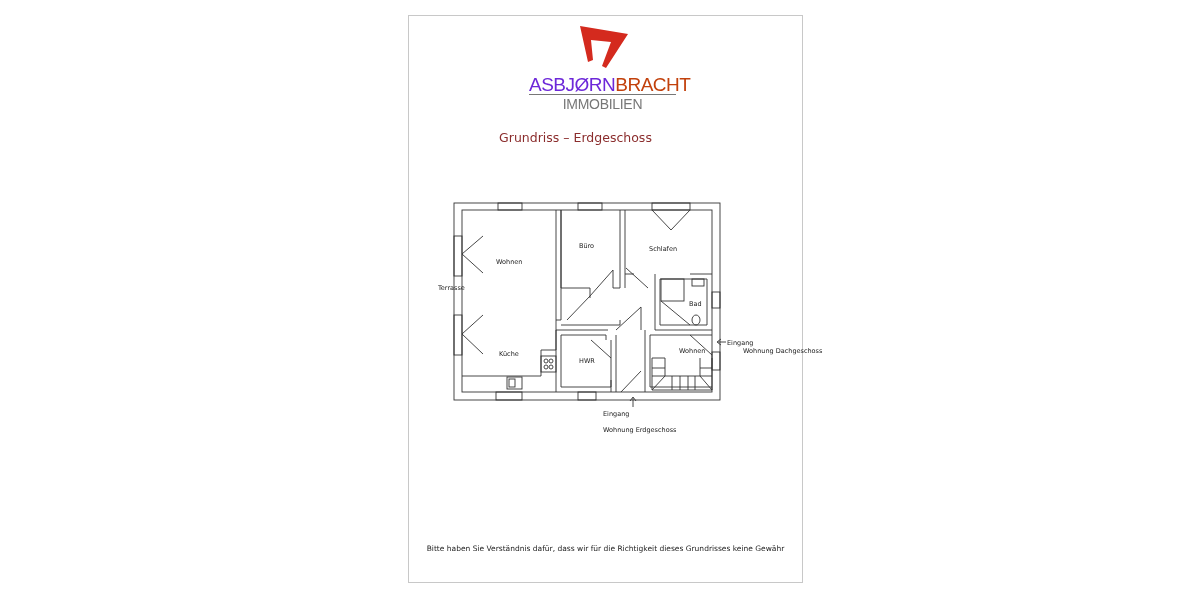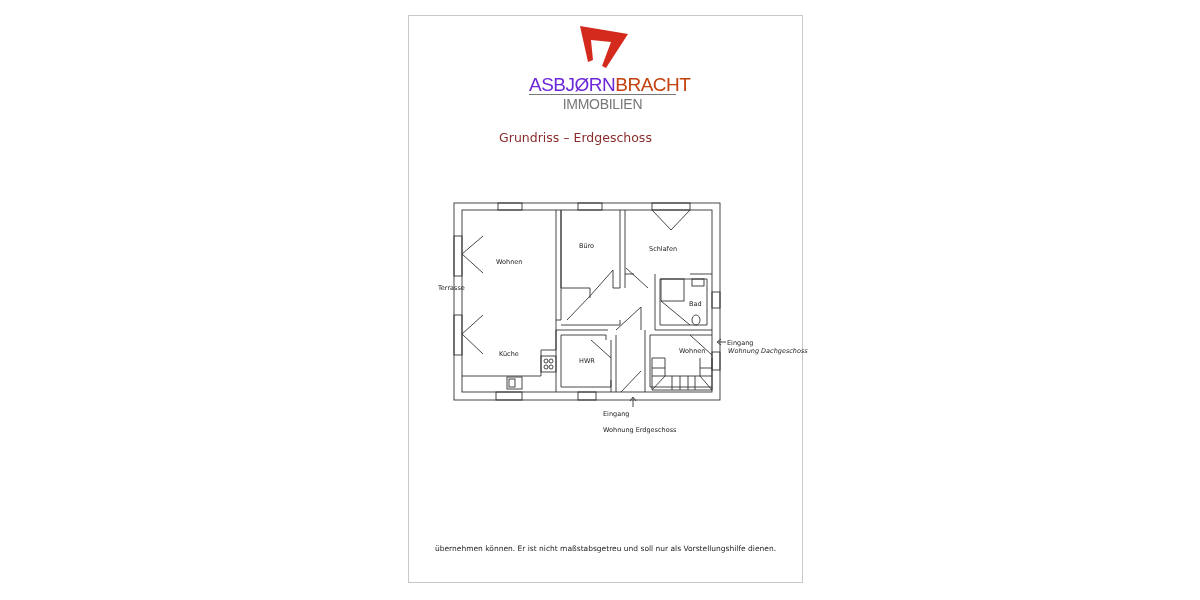--- a/index.html
+++ b/index.html
@@ -97,19 +97,19 @@
 <div class="lbl" style="left:496px;top:258px;">Wohnen</div>
 <div class="lbl" style="left:499px;top:350px;">Küche</div>
 <div class="lbl" style="left:579px;top:242px;">Büro</div>
 <div class="lbl" style="left:649px;top:245px;">Schlafen</div>
 <div class="lbl" style="left:689px;top:300px;">Bad</div>
 <div class="lbl" style="left:579px;top:357px;">HWR</div>
 <div class="lbl" style="left:679px;top:347px;">Wohnen</div>
 <div class="lbl" style="left:420px;top:284px;margin-left:18px;">Terrasse</div>
 
 <div class="lbl" style="left:727px;top:339px;">Eingang</div>
-<div class="lbl" style="left:728px;top:347px;font-style:italic;">Wohnung Dachgeschoss</div>
+<div class="lbl" style="left:743px;top:347px;">Wohnung Dachgeschoss</div>
 <div class="lbl" style="left:603px;top:410px;">Eingang</div>
 <div class="lbl" style="left:603px;top:418px;margin-top:8px;">Wohnung Erdgeschoss</div>
 
 <div class="note">
-  <div>übernehmen können. Er ist nicht maßstabsgetreu und soll nur als Vorstellungshilfe dienen.</div>
+  <div>Bitte haben Sie Verständnis dafür, dass wir für die Richtigkeit dieses Grundrisses keine Gewähr</div>
 </div>
 
 </body></html>

